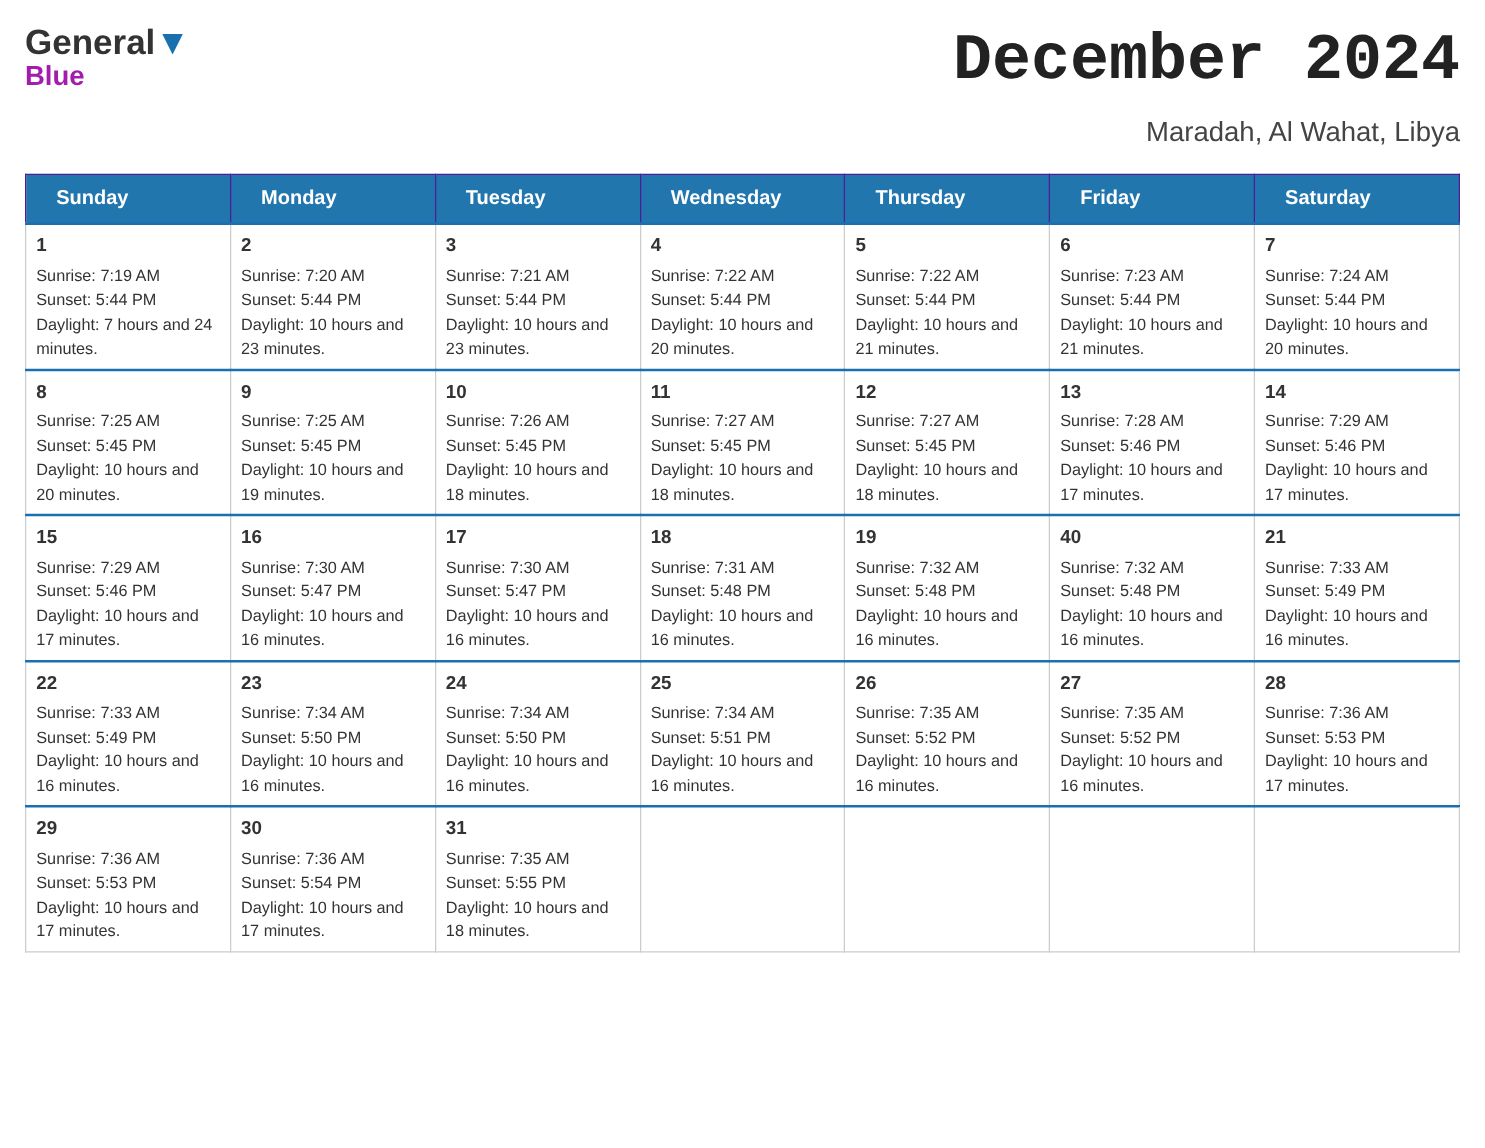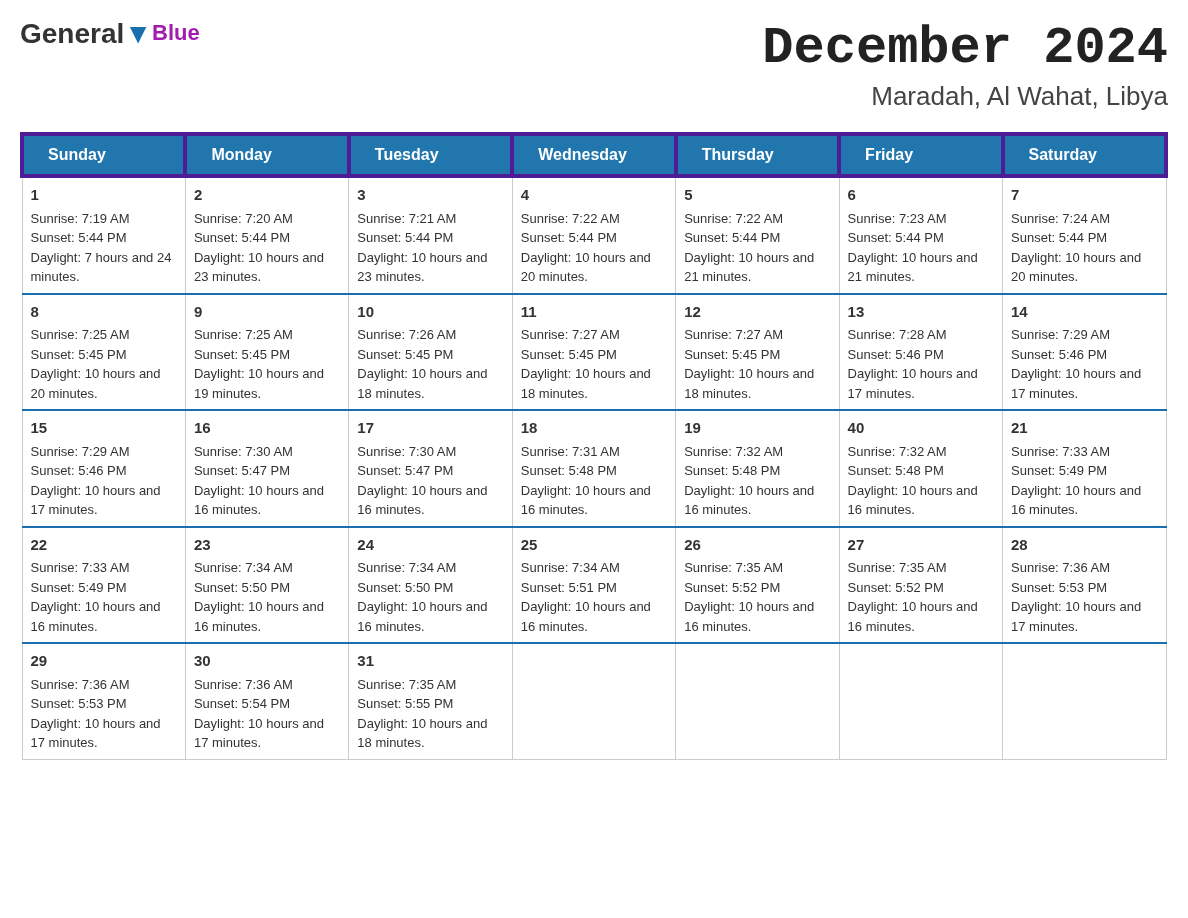--- a/index.html
+++ b/index.html
@@ -11,21 +11,21 @@
       padding: 20px;
     }
     .header {
       display: flex;
       justify-content: space-between;
       align-items: flex-start;
       margin-bottom: 20px;
     }
     .logo {
       display: flex;
-      flex-direction: row;
+      flex-direction: column;
       align-items: flex-start;
       text-align: center;
     }
     .logo-text {
       font-size: 28px;
       font-weight: bold;
       color: #333;
       line-height: 1;
     }
     .logo-text span {
@@ -40,37 +40,37 @@
       text-align: right;
     }
     .month-title {
       font-size: 52px;
       font-weight: bold;
       color: #222;
       line-height: 1.1;
       font-family: Liberation Mono, monospace;
     }
     .location-title {
-      font-size: 26px;
+      font-size: 22px;
       color: #444;
-      margin-top: 4px;
+      margin-top: 16px;
     }
     .calendar {
       width: 100%;
       border-collapse: collapse;
       border: 1px solid #aaa;
     }
     .calendar th {
       background-color: #2176ae;
       color: #fff;
       font-size: 16px;
       font-weight: bold;
       padding: 10px 24px;
       text-align: left;
-      border: 4px solid #4c1d95;
+      border: 1px solid #4c1d95;
     }
     .calendar td {
       vertical-align: top;
       border: 1px solid #ccc;
       padding: 6px 8px;
       width: 14.28%;
       min-height: 90px;
       font-size: 13px;
       color: #333;
       line-height: 1.5;

